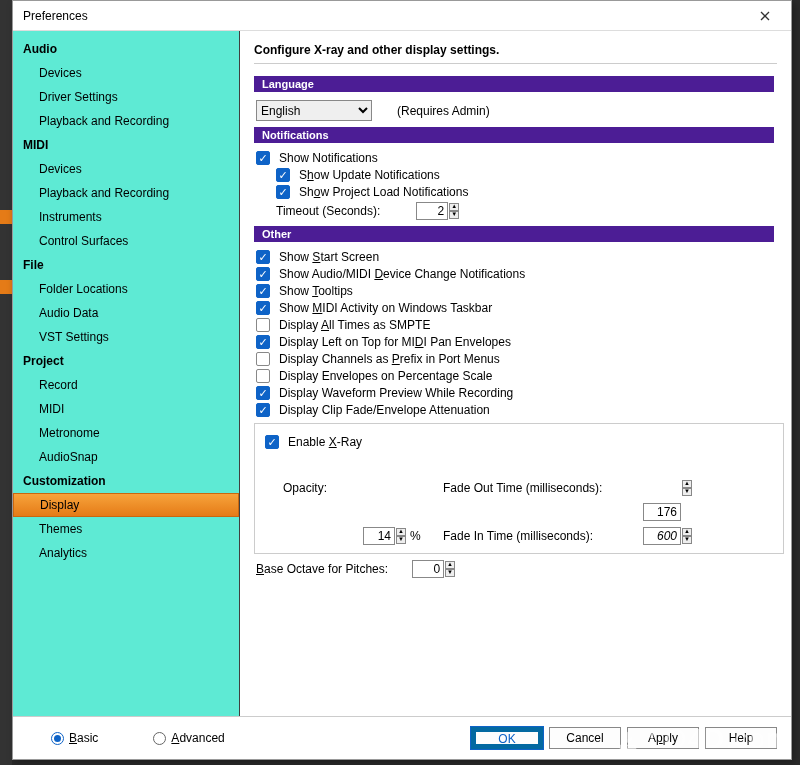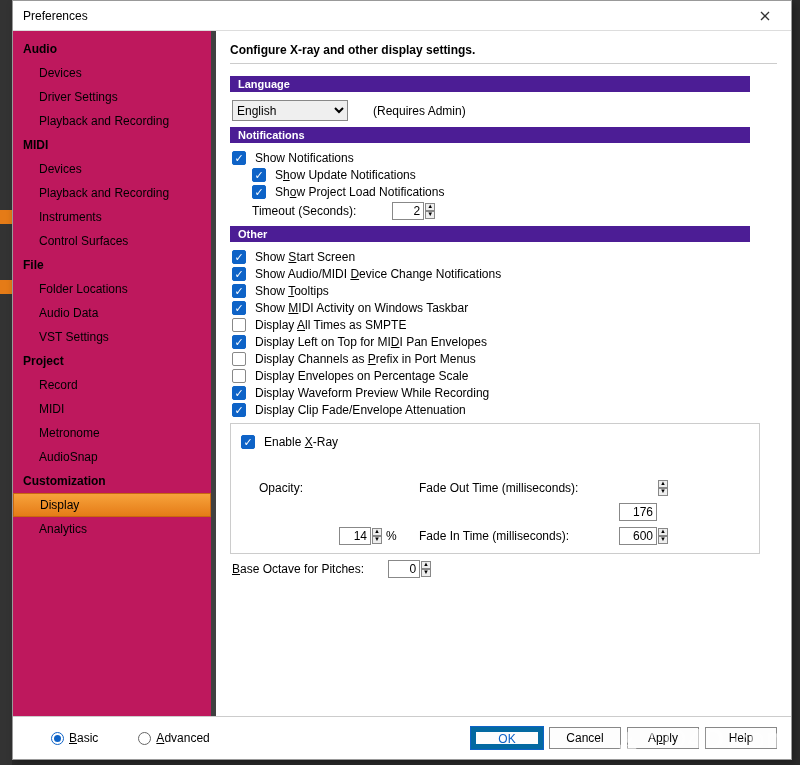--- a/index.html
+++ b/index.html
@@ -38,25 +38,25 @@
   display: flex; align-items: center; justify-content: center;
   font-size: 14px;
   cursor: pointer;
 }
 .body {
   flex: 1;
   display: flex;
   overflow: hidden;
 }
 .sidebar {
-  width: 203px;
-  border-right: 5px solid #404040;
+  width: 227px;
+  border-right: 1px solid #404040;
   padding-top: 6px;
   overflow-y: auto;
-  background: #be185d;
+  background: #5eead4;
 }
 .sidebar .cat {
   font-weight: bold;
   padding: 5px 10px;
   font-size: 12px;
 }
 .sidebar .item {
   padding: 5px 10px 5px 26px;
   font-size: 12px;
   cursor: pointer;
@@ -171,21 +171,21 @@
 }
 .footer {
   border-top: 1px solid #ccc;
   padding: 10px 14px;
   display: flex;
   align-items: center;
   gap: 18px;
 }
 .footer .radios {
   display: flex;
-  gap: 40px;
+  gap: 55px;
   align-items: flex-start;
   padding-left: 24px;
 }
 .radio {
   display: inline-flex; align-items: center; gap: 5px; cursor: pointer;
 }
 .radio .dot {
   width: 13px; height: 13px;
   border: 1px solid #666;
   border-radius: 50%;
@@ -275,20 +275,21 @@
       <div class="item">VST Settings</div>
 
       <div class="cat">Project</div>
       <div class="item">Record</div>
       <div class="item">MIDI</div>
       <div class="item">Metronome</div>
       <div class="item">AudioSnap</div>
 
       <div class="cat">Customization</div>
       <div class="item selected">Display</div>
+      <div class="item">Themes</div>
       <div class="item">Analytics</div>
     </div>
 
     <div class="content">
       <div class="content-title">Configure X-ray and other display settings.</div>
       <div class="content-title-underline"></div>
 
       <div class="section-hdr">Language</div>
       <div class="row">
         <select class="lang">
@@ -387,21 +388,21 @@
               <input value="14" style="">
               <span class="spin">
                   <div>▲</div>
                   <div>▼</div>
                 </span>
             </span>
             <span>%</span>
           </span>
           <label>Fade In Time (milliseconds):</label>
           <span class="numfield">
-            <input style="width: 38px;" value="600">
+            <input style="width: 38px; font-style: italic;" value="600">
             <span class="spin">
                 <div>▲</div>
                 <div>▼</div>
               </span>
           </span>
         </div>
       </div>
 
       <div class="row">
         <label><span class="u">B</span><span>ase Octave for Pitches:</span></label>

